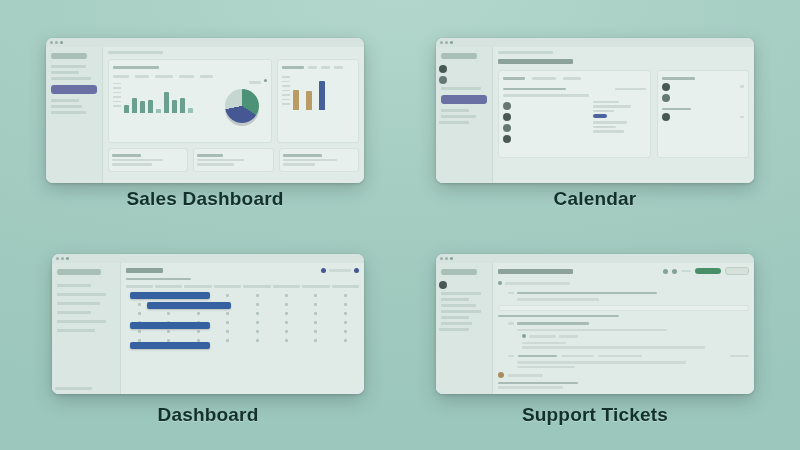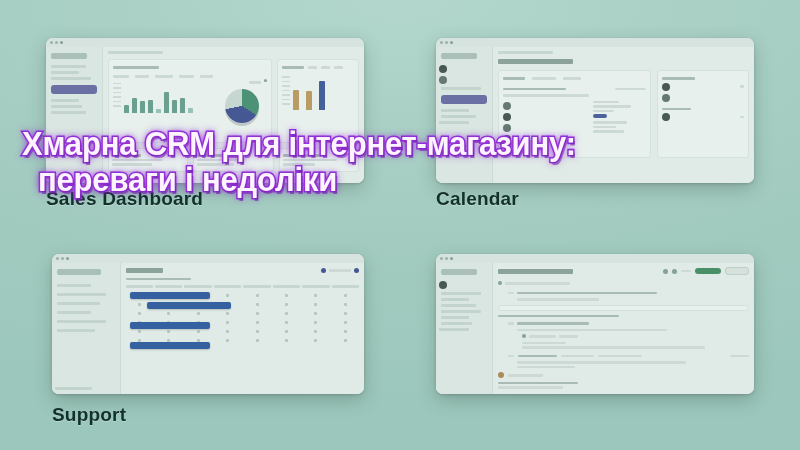--- a/index.html
+++ b/index.html
@@ -67,21 +67,21 @@
   .calcell{flex:1;display:flex;align-items:center;justify-content:center;}
   .calcell b{display:block;width:3px;height:3px;border-radius:1px;background:#a9cbc0;}
   .event{position:absolute;height:7px;border-radius:2px;background:#1565d8;box-shadow:0 1px 2px rgba(0,0,0,.18);}
 
   
   .tkbtn{height:6px;width:26px;border-radius:3px;background:#1f9d55;}
   .tkbtn2{height:6px;width:22px;border-radius:3px;background:#cfe3da;border:1px solid #b5d2c6;}
   .tkdot{width:6px;height:6px;border-radius:50%;background:#c08a2e;flex:none;}
 
   
-  .cap{position:absolute;text-align:left;color:#12312b;
+  .cap{position:absolute;text-align:center;color:#12312b;
     font-weight:700;font-size:19px;letter-spacing:.2px;
     font-family:"Liberation Sans", sans-serif;
     text-shadow:0 1px 0 rgba(255,255,255,.25);}
 
   
   .headline{position:absolute;left:22px;top:126px;width:760px;z-index:40;
     font-family:"Liberation Sans", sans-serif;
     font-weight:700;font-size:33px;line-height:36px;
     letter-spacing:-.2px;}
   .hl{display:block;white-space:nowrap;
@@ -497,21 +497,21 @@
             </div>
 
           <div class="event" style="left:2%;width:34%;top:1px;"></div>
           <div class="event" style="left:9%;width:36%;top:11px;"></div>
           <div class="event" style="left:2%;width:34%;top:31px;"></div>
           <div class="event" style="left:2%;width:34%;top:51px;"></div>
         </div>
       </div>
     </div>
   </div>
-  <div class="cap" style="left:52px;top:404px;width:312px;">Support</div>
+  <div class="cap" style="left:52px;top:404px;width:312px;">Dashboard</div>
 
   <div class="card" style="left:436px;top:254px;width:318px;height:140px;">
     <div class="win-top">
       <span class="dot d1"></span>
       <span class="dot d2"></span>
       <span class="dot d3"></span>
     </div>
     <div class="win-body">
       <div class="side">
         <div class="logo"></div>
@@ -578,19 +578,16 @@
         </div>
         <div style="display:flex;gap:4px;align-items:center;margin-top:4px;">
             <span class="tkdot"></span>
             <span class="line" style="width:14%"></span>
           </div>
         <div class="line dark" style="width:32%;margin-top:3px"></div>
         <div class="line" style="width:26%"></div>
       </div>
     </div>
   </div>
-
-  <div class="headline">
-    <span class="hl l1">Хмарна CRM для інтернет-магазину:</span>
-    <span class="hl l2">переваги і недоліки</span>
-  </div>
+  <div class="cap" style="left:436px;top:404px;width:318px;">Support Tickets</div>
+
 
 </div>
 
 </body></html>

